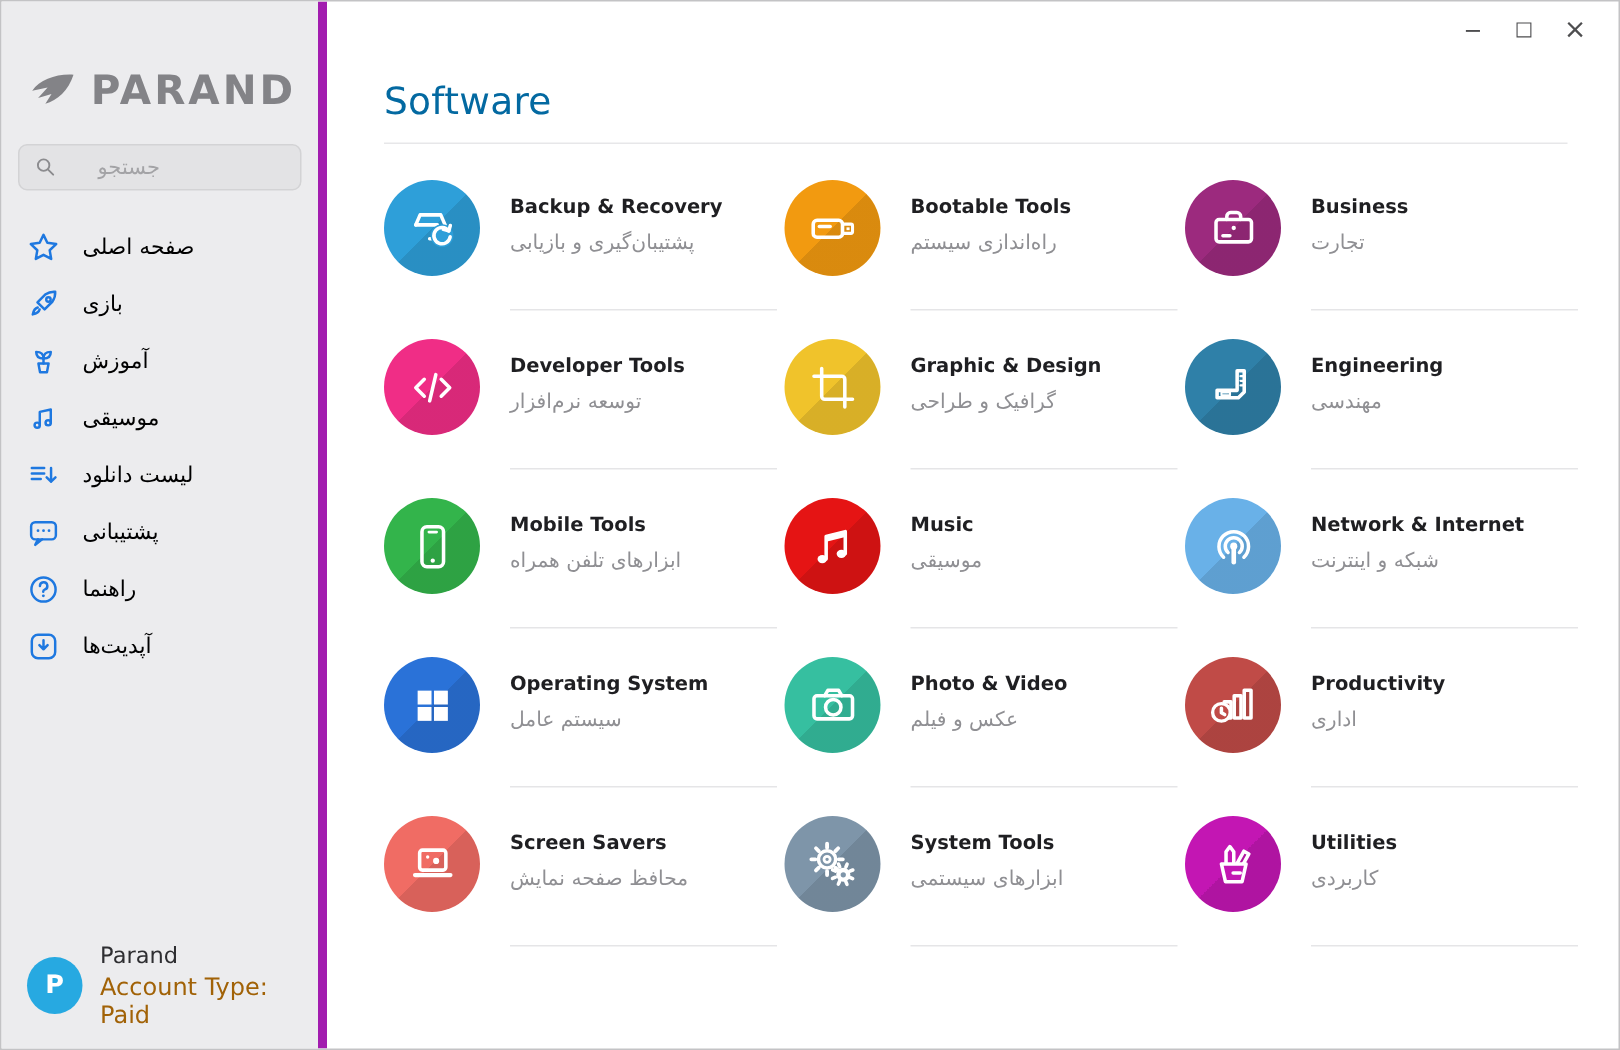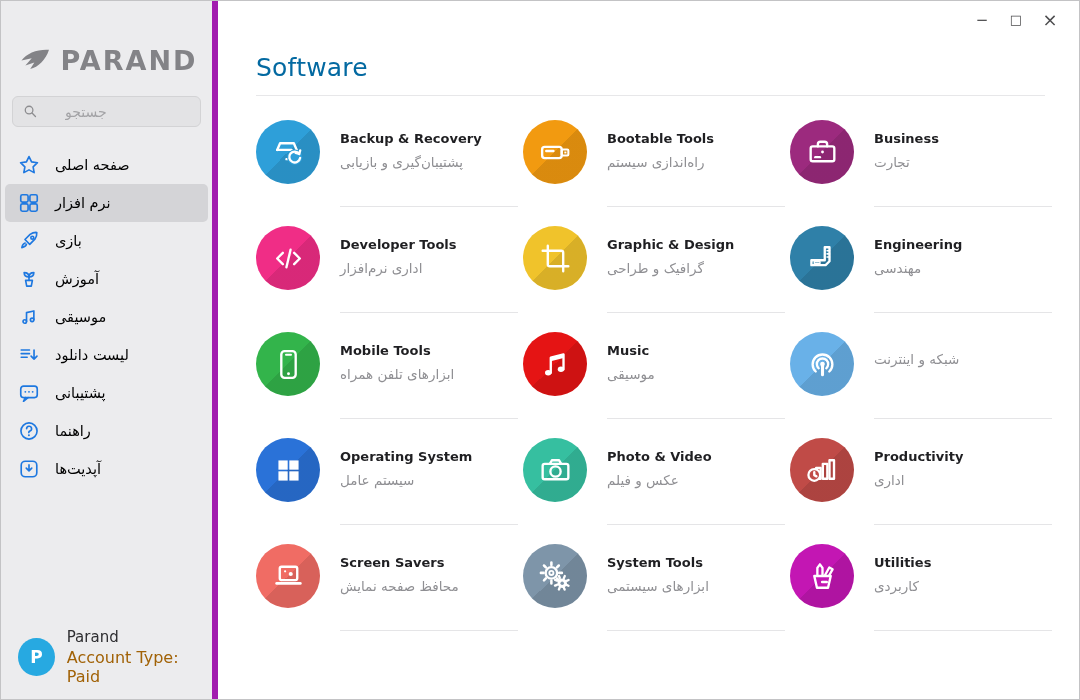--- a/index.html
+++ b/index.html
@@ -69,31 +69,20 @@
 
     <nav class="menu" id="menu">
         <div class="mi">
           <span class="mi-ic">
             <svg viewBox="0 0 24 24" fill="none" stroke="currentColor" stroke-width="1.8" stroke-linecap="round" stroke-linejoin="round">
               <path d="M12 2.8l2.8 5.8 6.4.9-4.7 4.5 1.1 6.3L12 17.3l-5.6 3 1.1-6.3L2.8 9.5l6.4-.9z"></path>
             </svg>
           </span>
           <span class="mi-lb">صفحه اصلی</span>
         </div>
-        <div class="mi sel">
-          <span class="mi-ic">
-            <svg viewBox="0 0 24 24" fill="none" stroke="currentColor" stroke-width="1.8" stroke-linecap="round" stroke-linejoin="round">
-              <rect x="3" y="3" width="8" height="8" rx="1.8"></rect>
-              <rect x="13" y="3" width="8" height="8" rx="1.8"></rect>
-              <rect x="3" y="13" width="8" height="8" rx="1.8"></rect>
-              <rect x="13" y="13" width="8" height="8" rx="1.8"></rect>
-            </svg>
-          </span>
-          <span class="mi-lb">نرم افزار</span>
-        </div>
         <div class="mi">
           <span class="mi-ic">
             <svg viewBox="0 0 24 24" fill="none" stroke="currentColor" stroke-width="1.8" stroke-linecap="round" stroke-linejoin="round">
               <path d="M13.2 4.8c3.4-2.4 7.3-2.1 7.3-2.1s.3 3.9-2.1 7.3l-5.6 5.6-5.2-5.2z"></path>
               <circle cx="15.6" cy="8.4" r="1.6"></circle>
               <path d="M9.2 15.6c-.8 2.8-5 3.6-5 3.6s.8-4.2 3.6-5"></path>
             </svg>
           </span>
           <span class="mi-lb">بازی</span>
         </div>
@@ -227,21 +216,21 @@
         <div class="cell">
           <span class="cic" style="background-color:#F02D86">
             <svg viewBox="0 0 36 36" fill="none" stroke="#fff" stroke-width="2.3" stroke-linecap="round" stroke-linejoin="round">
               <path d="M12.5 12.5L7 18l5.5 5.5"></path>
               <path d="M23.5 12.5L29 18l-5.5 5.5"></path>
               <path d="M20 9.5l-4 17"></path>
             </svg>
           </span>
           <div class="ct">
             <div class="ct-t">Developer Tools</div>
-            <div class="ct-s">اداری نرم‌افزار</div>
+            <div class="ct-s">توسعه نرم‌افزار</div>
           </div>
           <i class="cdiv"></i>
         </div>
         <div class="cell">
           <span class="cic" style="background-color:#F0C32B">
             <svg viewBox="0 0 36 36" fill="none" stroke="#fff" stroke-width="2.3" stroke-linecap="round" stroke-linejoin="round">
               <path d="M10.5 5.5v18a2 2 0 0 0 2 2h18"></path>
               <path d="M5.5 10.5h18a2 2 0 0 1 2 2v18"></path>
             </svg>
           </span>
@@ -297,20 +286,21 @@
         <div class="cell">
           <span class="cic" style="background-color:#69B1E8">
             <svg viewBox="0 0 36 36" fill="none" stroke="#fff" stroke-width="2.3" stroke-linecap="round" stroke-linejoin="round">
               <path d="M11.4 24.8a9.6 9.6 0 1 1 13.2 0"></path>
               <path d="M14.3 21.7a5.5 5.5 0 1 1 7.4 0"></path>
               <circle cx="18" cy="17.6" r="2.3" fill="#fff" stroke="none"></circle>
               <path d="M18 19.8V28" stroke-width="3"></path>
             </svg>
           </span>
           <div class="ct">
+            <div class="ct-t">Network &amp; Internet</div>
             <div class="ct-s">شبکه و اینترنت</div>
           </div>
           <i class="cdiv"></i>
         </div>
         <div class="cell">
           <span class="cic" style="background-color:#2A72D8">
             <svg viewBox="0 0 36 36">
               <g fill="#fff">
                 <rect x="8.2" y="8.2" width="9" height="9"></rect>
                 <rect x="18.8" y="8.2" width="9" height="9"></rect>

